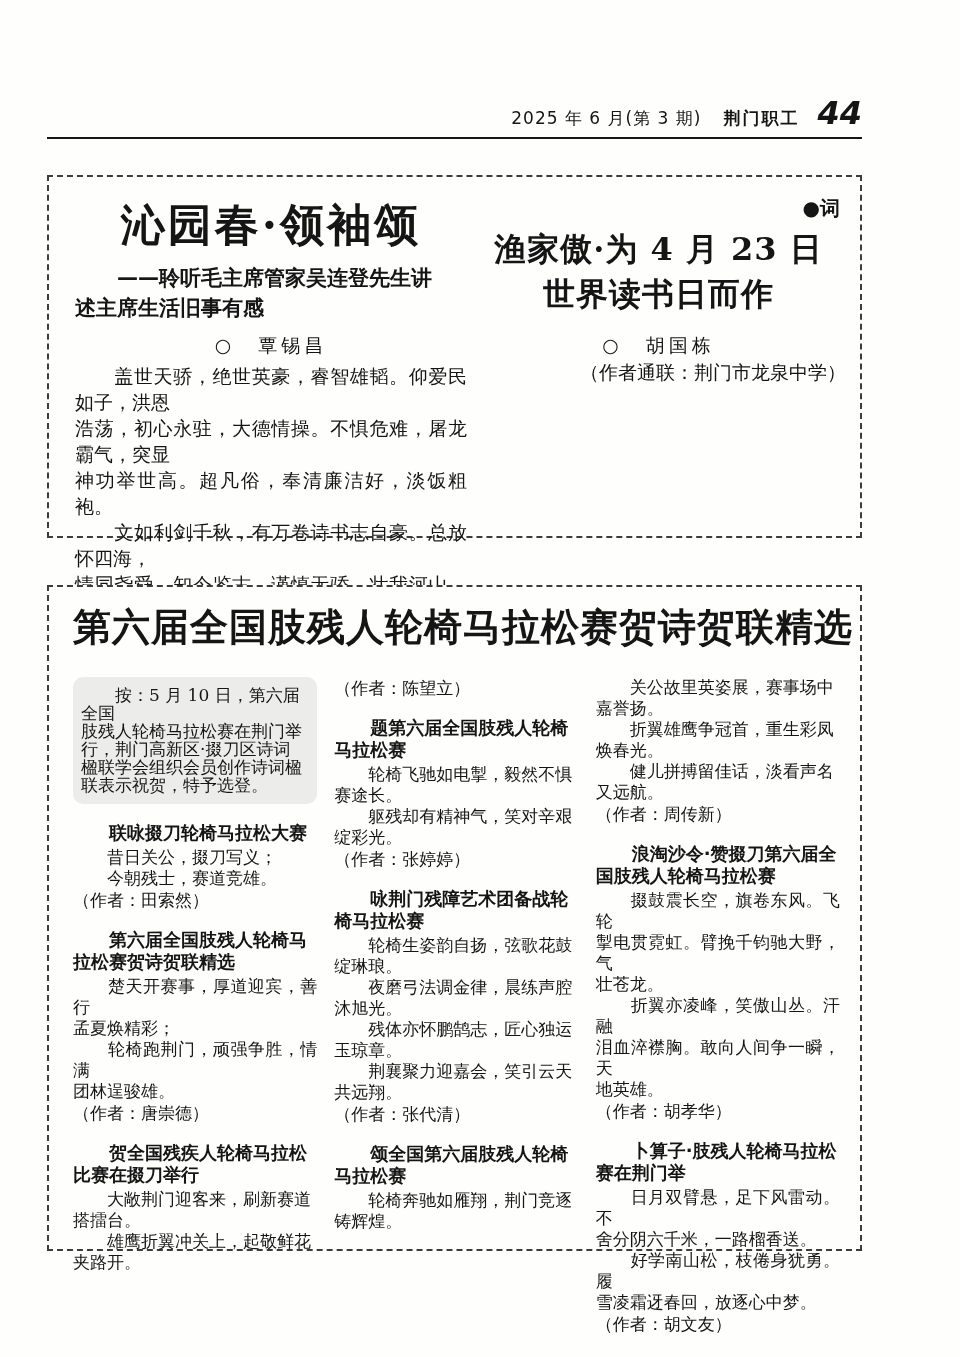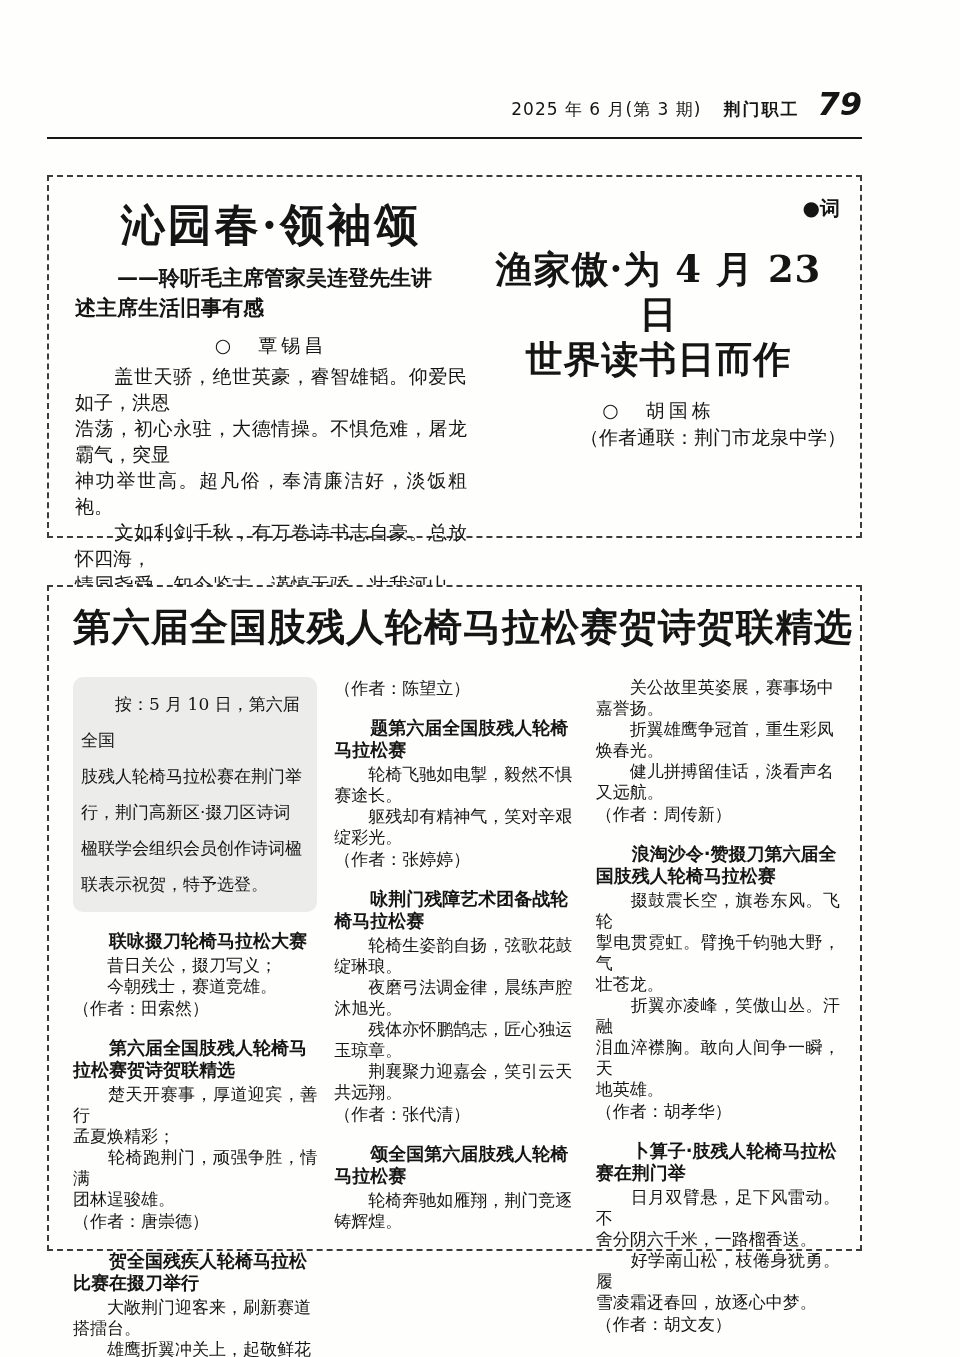--- a/index.html
+++ b/index.html
@@ -1,19 +1,19 @@
 <!DOCTYPE html>
 <html><head>
 <meta charset="utf-8">
 <style>
   html,body{margin:0;padding:0;background:#e8e8e8;}
   .page{position:relative;width:960px;height:1357px;background:#fefefd;color:#151515;
         font-family:"DejaVu Serif",serif;overflow:hidden;}
   
-  .page-header{position:absolute;top:85px;left:47px;width:815px;display:flex;
+  .page-header{position:absolute;top:94px;left:47px;width:815px;display:flex;
                justify-content:flex-end;align-items:baseline;
                font-family:"DejaVu Sans",sans-serif;font-size:17px;}
   .page-header .issue{letter-spacing:1px;}
   .page-header .journal{margin-left:22px;font-weight:bold;letter-spacing:2px;}
   .page-header .pagenum{margin-left:18px;font-size:32px;font-weight:bold;font-style:italic;}
   .header-rule{position:absolute;top:137px;left:47px;width:815px;height:0;
                border-top:2px solid #161616;}
   
   .dashed-box{position:absolute;left:47px;width:815px;border:2px dashed #3c3c3c;
               box-sizing:border-box;background:#fefefd;}
@@ -27,47 +27,47 @@
                  line-height:30px;margin-top:10px;white-space:pre-line;}
   .ci-author{text-align:center;font-size:19px;margin-top:10px;letter-spacing:4px;}
   .ci-body{font-size:19px;line-height:26px;margin-top:4px;white-space:pre-line;
            text-align:justify;}
   .contact-left{font-size:19px;line-height:26px;text-indent:1.5em;}
   .contact-right{font-size:19px;line-height:26px;text-align:right;}
   
   .tb-right{flex:1;position:relative;min-width:0;}
   .tag-label{position:absolute;top:12px;right:6px;font-family:"DejaVu Sans",sans-serif;
              font-weight:bold;font-size:20px;}
-  .poem-title-right{font-size:37px;font-weight:bold;text-align:center;line-height:45px;
-                    margin-top:64px;white-space:pre-line;letter-spacing:1px;}
+  .poem-title-right{font-size:32px;font-weight:bold;text-align:center;line-height:45px;
+                    margin-top:44px;white-space:pre-line;letter-spacing:1px;}
   .tb-right .ci-author{margin-top:16px;}
   .tb-right .ci-body{margin-top:16px;}
   
   .section-tag{font-family:"DejaVu Sans",sans-serif;font-weight:bold;font-size:20px;}
   .section-title{font-size:38px;font-weight:bold;text-align:center;line-height:56px;
                  margin:4px 0 22px 0;letter-spacing:1px;white-space:nowrap;}
   .cols{display:flex;gap:17px;}
   .col{flex:1;min-width:0;}
   .note{background:#ececeb;border-radius:10px;padding:9px 8px 10px 8px;font-size:17px;
-        line-height:36px;white-space:pre-line;margin-bottom:12px;}
+        line-height:18px;white-space:pre-line;margin-bottom:12px;}
   .heading{font-family:"DejaVu Sans",sans-serif;font-weight:bold;font-size:18px;
            line-height:22px;text-indent:2em;margin:18px 0 3px 0;}
   .pbody{font-size:17px;line-height:21px;white-space:pre-line;text-align:justify;}
   .pauthor{font-size:17px;line-height:21px;padding-right:8px;margin:1px 0;}
   .col:first-child .heading:first-of-type{margin-top:14px;}
 </style>
 </head>
 <body>
 
 <div class="page">
 
   <div class="page-header">
     <span class="issue">2025 年 6 月(第 3 期)</span>
     <span class="journal">荆门职工</span>
-    <span class="pagenum">79</span>
+    <span class="pagenum">44</span>
   </div>
   <div class="header-rule"></div>
 
   <div class="dashed-box top-box">
     <div class="tb-left">
       <div class="poem-title-main">沁园春·领袖颂</div>
       <div class="poem-subtitle">　　——聆听毛主席管家吴连登先生讲
 述主席生活旧事有感</div>
       <div class="ci-author">○　覃锡昌</div>
       <div class="ci-body">　　盖世天骄，绝世英豪，睿智雄韬。仰爱民如子，洪恩

